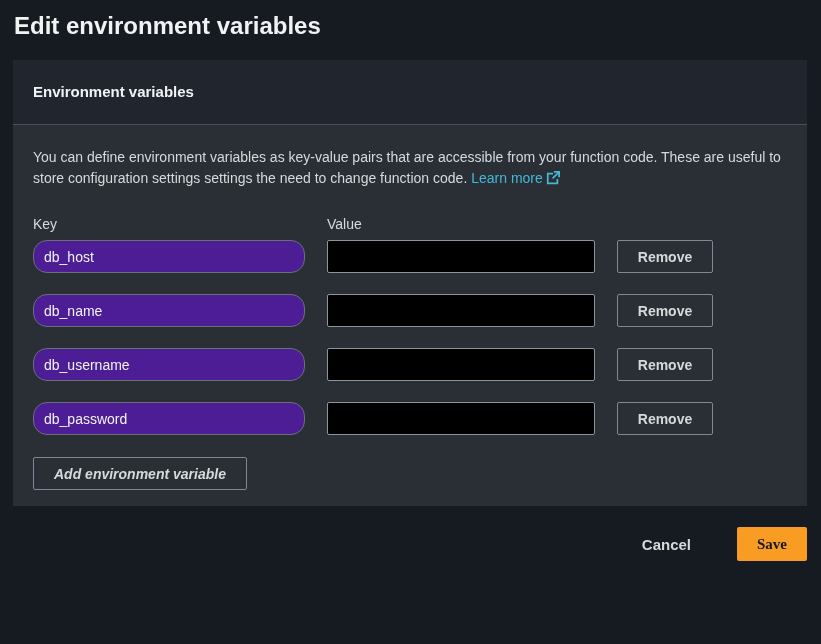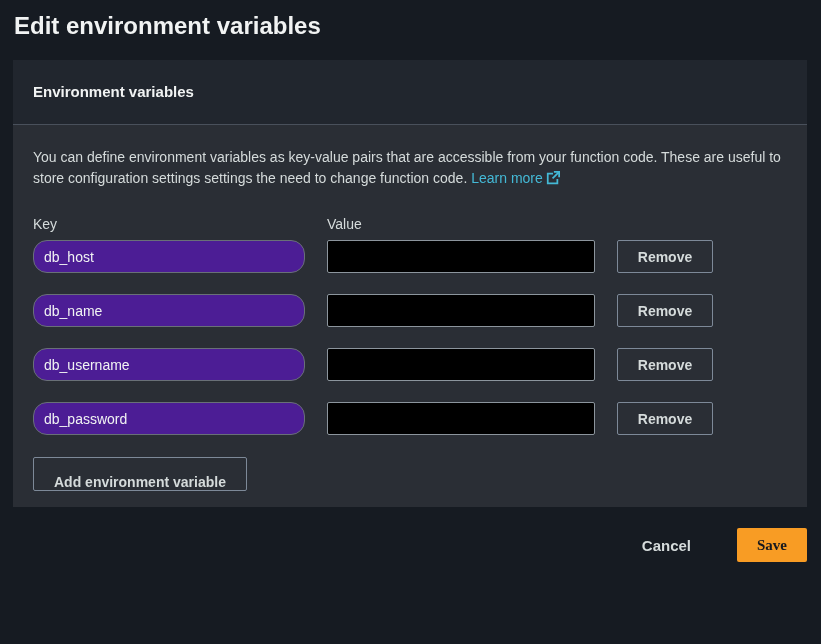--- a/index.html
+++ b/index.html
@@ -82,21 +82,21 @@
     background: transparent;
     border: 1px solid #7d8998;
     border-radius: 2px;
     color: #d5dbdb;
     font-family: "Liberation Sans", sans-serif;
     font-size: 14px;
     font-weight: 700;
     cursor: pointer;
   }
   .remove-btn { width: 96px; }
-  .add-btn { padding: 16px 20px; margin-top: 1px; }
+  .add-btn { padding: 8px 20px; margin-top: 1px; font-style: italic; }
   .encryption-row {
     border-top: 1px solid #49505b;
     padding: 19px 20px;
     display: flex;
     align-items: center;
     cursor: pointer;
   }
   .caret {
     width: 0; height: 0;
     border-top: 5px solid transparent;

